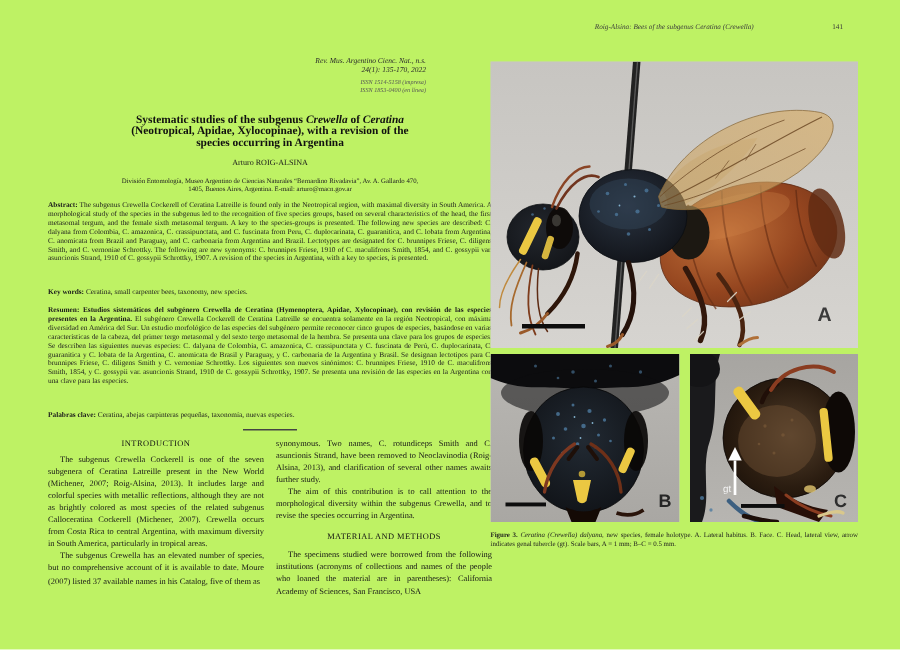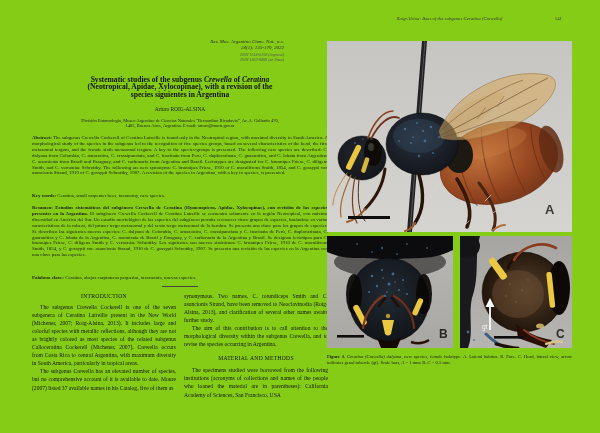--- a/index.html
+++ b/index.html
@@ -1,16 +1,16 @@
 <!DOCTYPE html>
 <html style="--photo-bg: #cac8c4; --bee-dark: #15171c; --metallic-blue: #4e7ba0; --bee-yellow: #ebc842; --abdomen-red: #9e4f26; --wing-amber: #c9a05e;"><head>
 <meta charset="utf-8">
 <style>
   html,body{margin:0;padding:0;background:#ffffff;}
-  #app{position:relative;width:600px;height:433px;background:#84cc16;overflow:hidden;
+  #app{position:relative;width:600px;height:433px;background:#bef264;overflow:hidden;
        font-family:"Liberation Serif","DejaVu Serif",serif;color:#1a1a1a;}
   .abs{position:absolute;}
   
   .running-head{left:327px;top:16px;width:245px;font-size:4.8px;color:#3a3a3a;text-align:center;}
   .running-head .rh-title{font-style:italic;}
   .running-head .rh-page{position:absolute;right:10px;top:0;font-style:normal;}
   
   .left-page{left:32px;top:38px;width:296px;height:382px;}
   .citation{right:44px;top:1px;text-align:right;font-style:italic;line-height:1.25;color:#2a2a2a;}
   .citation .c-big{font-size:5px;display:block;}
@@ -67,21 +67,21 @@
     <div class="abs citation">
       <span class="c-big">Rev. Mus. Argentino Cienc. Nat., n.s.</span>
       <span class="c-big">24(1): 135-170, 2022</span>
       <span class="c-small">ISSN 1514-5158 (impresa)</span>
       <span class="c-small">ISSN 1853-0400 (en línea)</span>
     </div>
 
     <div class="abs paper-title">
       <div><span>Systematic studies of the subgenus </span><span class="it">Crewella</span><span> of </span><span class="it">Ceratina</span></div>
       <div>(Neotropical, Apidae, Xylocopinae), with a revision of the</div>
-      <div>species siguientes in Argentina</div>
+      <div>species occurring in Argentina</div>
     </div>
 
     <div class="abs author-line">Arturo ROIG-ALSINA</div>
 
     <div class="abs affiliation">
       <div>División Entomología, Museo Argentino de Ciencias Naturales “Bernardino Rivadavia”, Av. A. Gallardo 470,</div>
       <div>1405, Buenos Aires, Argentina. E-mail: arturo@macn.gov.ar</div>
     </div>
 
     <div class="abs block abstract-block">

